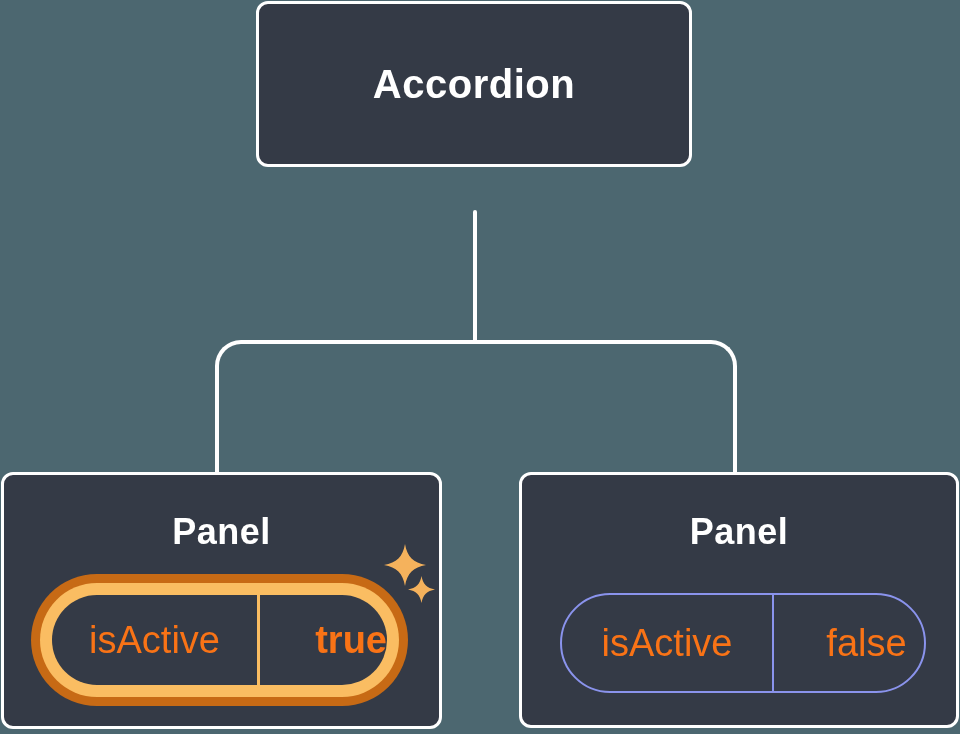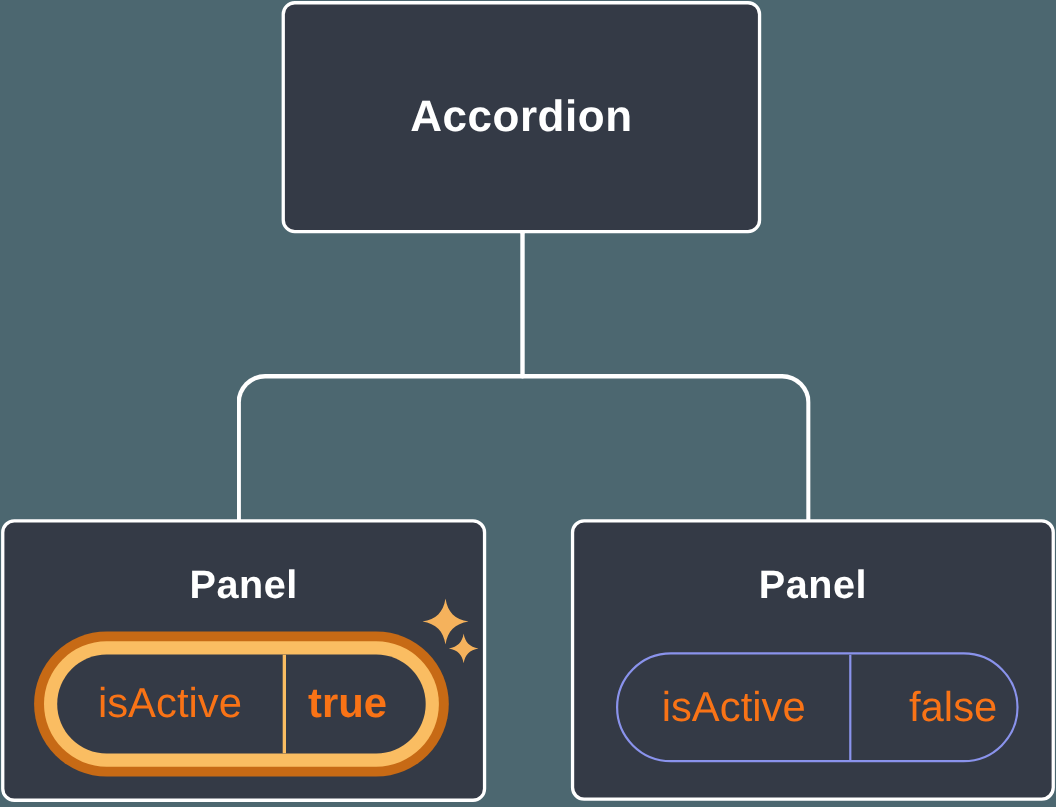--- a/index.html
+++ b/index.html
@@ -27,21 +27,21 @@
   }
   
   .node{
     position:absolute;
     box-sizing:border-box;
     background:#343A46;
     border:3px solid #FFFFFF;
     border-radius:12px;
   }
   .node-root{
-    left:256px;top:1px;width:436px;height:211px;
+    left:256px;top:1px;width:436px;height:166px;
     display:flex;align-items:center;justify-content:center;
   }
   .node-root .node-label{
     color:#FFFFFF;font-size:40px;font-weight:bold;letter-spacing:0.5px;
   }
   .node-panel-left{left:1px;top:472px;width:441px;height:257px;}
   .node-panel-right{left:519px;top:472px;width:440px;height:256px;}
   .panel-title{
     position:absolute;top:36px;left:0;width:100%;
     text-align:center;
@@ -67,21 +67,21 @@
     width:100%;height:100%;
     background:#343A46;
     border-radius:999px;
     display:flex;
     overflow:hidden;
   }
   .pill-active-core .seg-key{
     width:205px;display:flex;align-items:center;justify-content:center;
   }
   .pill-active-core .seg-val{
-    flex:1;display:flex;align-items:center;justify-content:flex-start;padding-left:20px;
+    flex:1;display:flex;align-items:center;justify-content:flex-end;padding-left:20px;
   }
   .divider-orange{width:3px;height:100%;background:#FABD62;}
   
   .pill-inactive{
     position:absolute;left:38px;top:118px;width:366px;height:100px;
     box-sizing:border-box;
     border:2px solid #8A93EC;
     border-radius:999px;
     display:flex;
     overflow:hidden;

